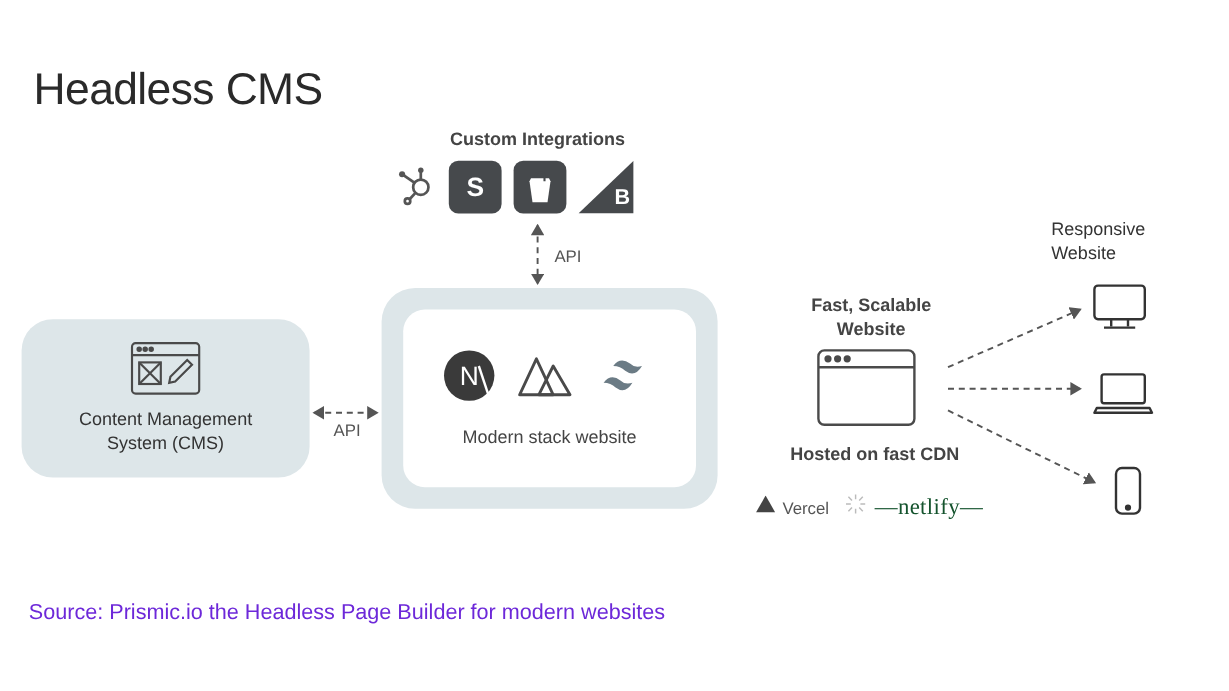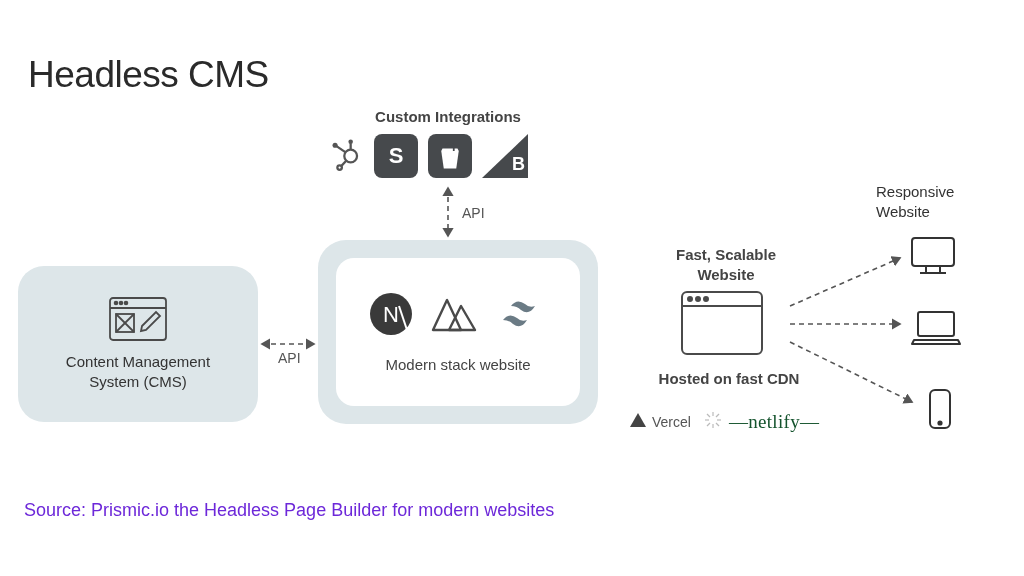--- a/index.html
+++ b/index.html
@@ -37,21 +37,21 @@
   
   .big-box {
     background:#dde6e9;
     border-radius:26px;
     padding:22px 20px;
     display:flex;
     flex-direction:column;
     align-items:center;
     justify-content:center;
   }
-  .cms-box { position:absolute; left:18px; top:266px; width:240px; height:156px;}
+  .cms-box { position:absolute; left:18px; top:266px; width:240px; height:132px;}
   .cms-icon { width:60px; height:46px; margin-bottom:10px;}
   .cms-text { font-size:15px; text-align:center; color:#333; line-height:1.35;}
   
   .stack-box { position:absolute; left:318px; top:240px; width:280px; height:184px; background:#dde6e9; border-radius:28px; padding:18px; display:flex; align-items:center; justify-content:center;}
   .stack-inner { background:#fff; border-radius:18px; width:100%; height:100%; display:flex; flex-direction:column; align-items:center; justify-content:center; gap:10px; padding:14px;}
   .stack-icons { display:flex; gap:18px; align-items:center; justify-content:center;}
   .stack-text { font-size:15px; color:#444; margin-top:6px;}
   
   .api-h-label { position:absolute; left:278px; top:350px; font-size:14px; color:#555;}
   

